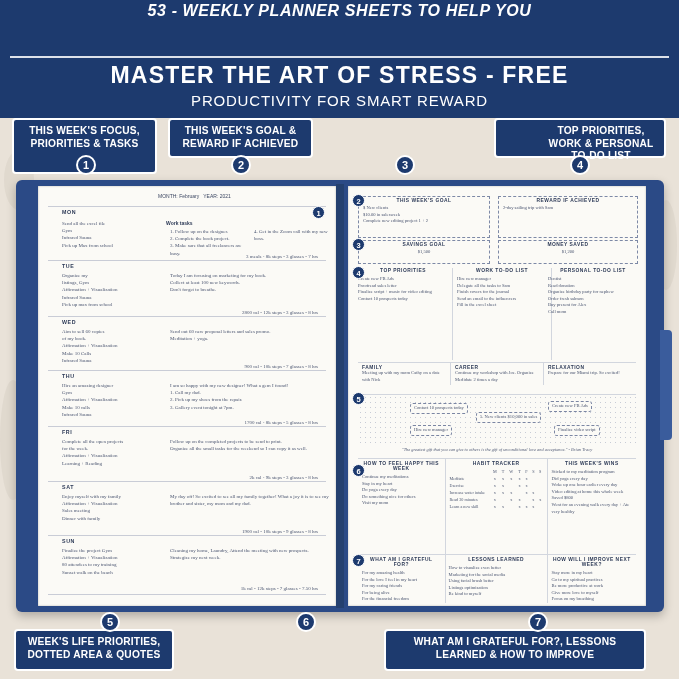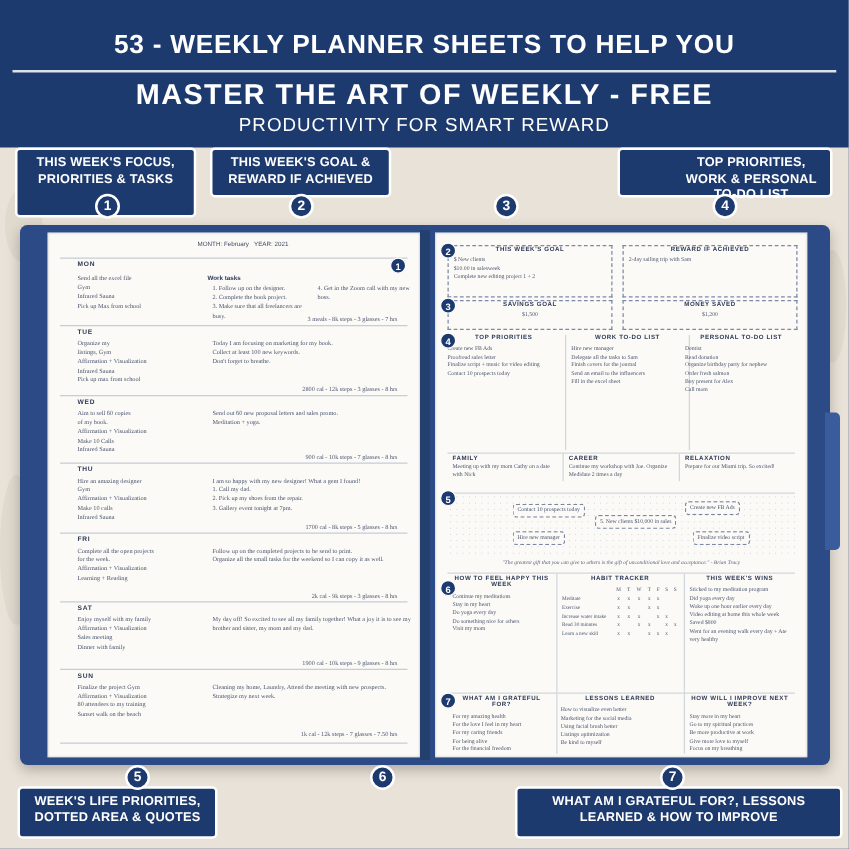--- a/index.html
+++ b/index.html
@@ -11,22 +11,22 @@
     position:relative;
   }
   .page{position:absolute;inset:0;}
 
   
   .top-band{
     position:absolute;left:0;top:0;width:679px;height:118px;
     background:#1d3a6e;color:#fff;text-align:center;
   }
   .top-line1{
-    font-size:21px;font-weight:bold;letter-spacing:.6px;
-    padding-top:26px;line-height:20px;
+    font-size:16px;font-weight:bold;letter-spacing:.6px;
+    padding-top:1px;line-height:20px;font-style:italic;
   }
   .top-rule{
     position:absolute;left:10px;right:10px;top:56px;height:2px;background:#fff;opacity:.85;
   }
   .top-line2{
     position:absolute;left:0;right:0;top:62px;
     font-size:23px;font-weight:bold;letter-spacing:1.2px;
   }
   .top-line3{
     position:absolute;left:0;right:0;top:92px;
@@ -54,21 +54,21 @@
   #chip4{left:494px;top:0;width:172px;height:40px;padding-left:44px;}
   #chipn1{left:76px;top:37px;}
   #chipn2{left:231px;top:37px;}
   #chipn3{left:395px;top:37px;}
   #chipn4{left:570px;top:37px;}
 
   
   .chips-bottom{position:absolute;left:0;bottom:0;width:679px;height:62px;}
   #chip5{left:14px;bottom:8px;width:160px;height:42px;position:absolute;}
   #chip6{left:212px;bottom:8px;width:184px;height:42px;position:absolute;}
-  #chip7{left:412px;bottom:8px;width:262px;height:42px;position:absolute;}
+  #chip7{left:384px;bottom:8px;width:262px;height:42px;position:absolute;}
   #chipn5{left:100px;bottom:47px;position:absolute;}
   #chipn6{left:296px;bottom:47px;position:absolute;}
   #chipn7{left:528px;bottom:47px;position:absolute;}
 
   
   .book{
     position:absolute;left:16px;top:180px;width:648px;height:432px;
     background:#2b4a86;border-radius:6px;
     box-shadow:0 4px 10px rgba(0,0,0,.25);
   }
@@ -115,21 +115,21 @@
 
   <div class="deco" style="left:4px;top:150px;width:30px;height:60px;"></div>
   <div class="deco" style="left:0px;top:380px;width:26px;height:120px;"></div>
   <div class="deco" style="right:2px;top:200px;width:22px;height:90px;"></div>
 
   <div class="top-band">
     <div class="top-line1">
       <div>53 - WEEKLY PLANNER SHEETS TO HELP YOU</div>
     </div>
     <div class="top-rule"></div>
-    <div class="top-line2">MASTER THE ART OF WEEKLY - FREE</div>
+    <div class="top-line2">MASTER THE ART OF STRESS - FREE</div>
     <div class="top-line3">PRODUCTIVITY FOR SMART REWARD</div>
   </div>
 
   <div class="chips-top">
     <div class="chip" id="chip1">THIS WEEK'S FOCUS, PRIORITIES &amp; TASKS</div>
     <div class="chip-num" id="chipn1">1</div>
     <div class="chip" id="chip2">THIS WEEK'S GOAL &amp; REWARD IF ACHIEVED</div>
     <div class="chip-num" id="chipn2">2</div>
     <div class="chip-num" id="chipn3">3</div>
     <div class="chip" id="chip4">TOP PRIORITIES, WORK &amp; PERSONAL TO-DO LIST</div>

